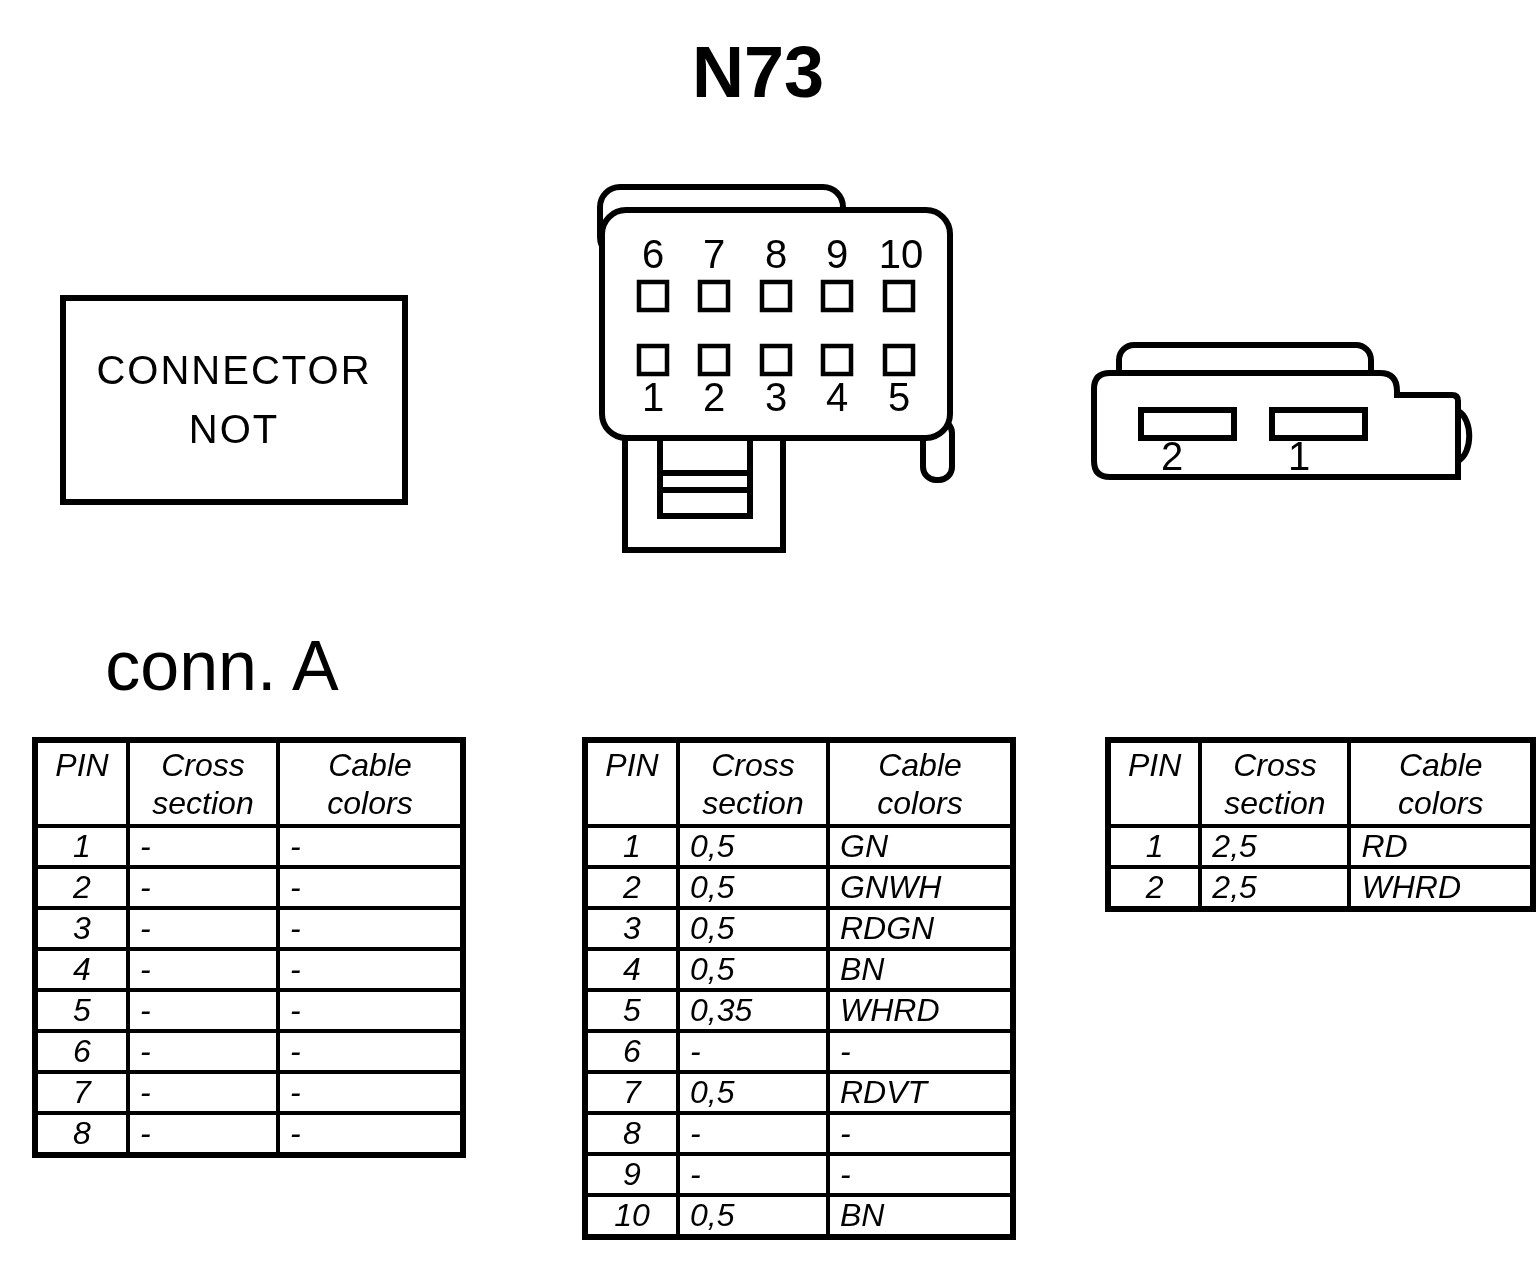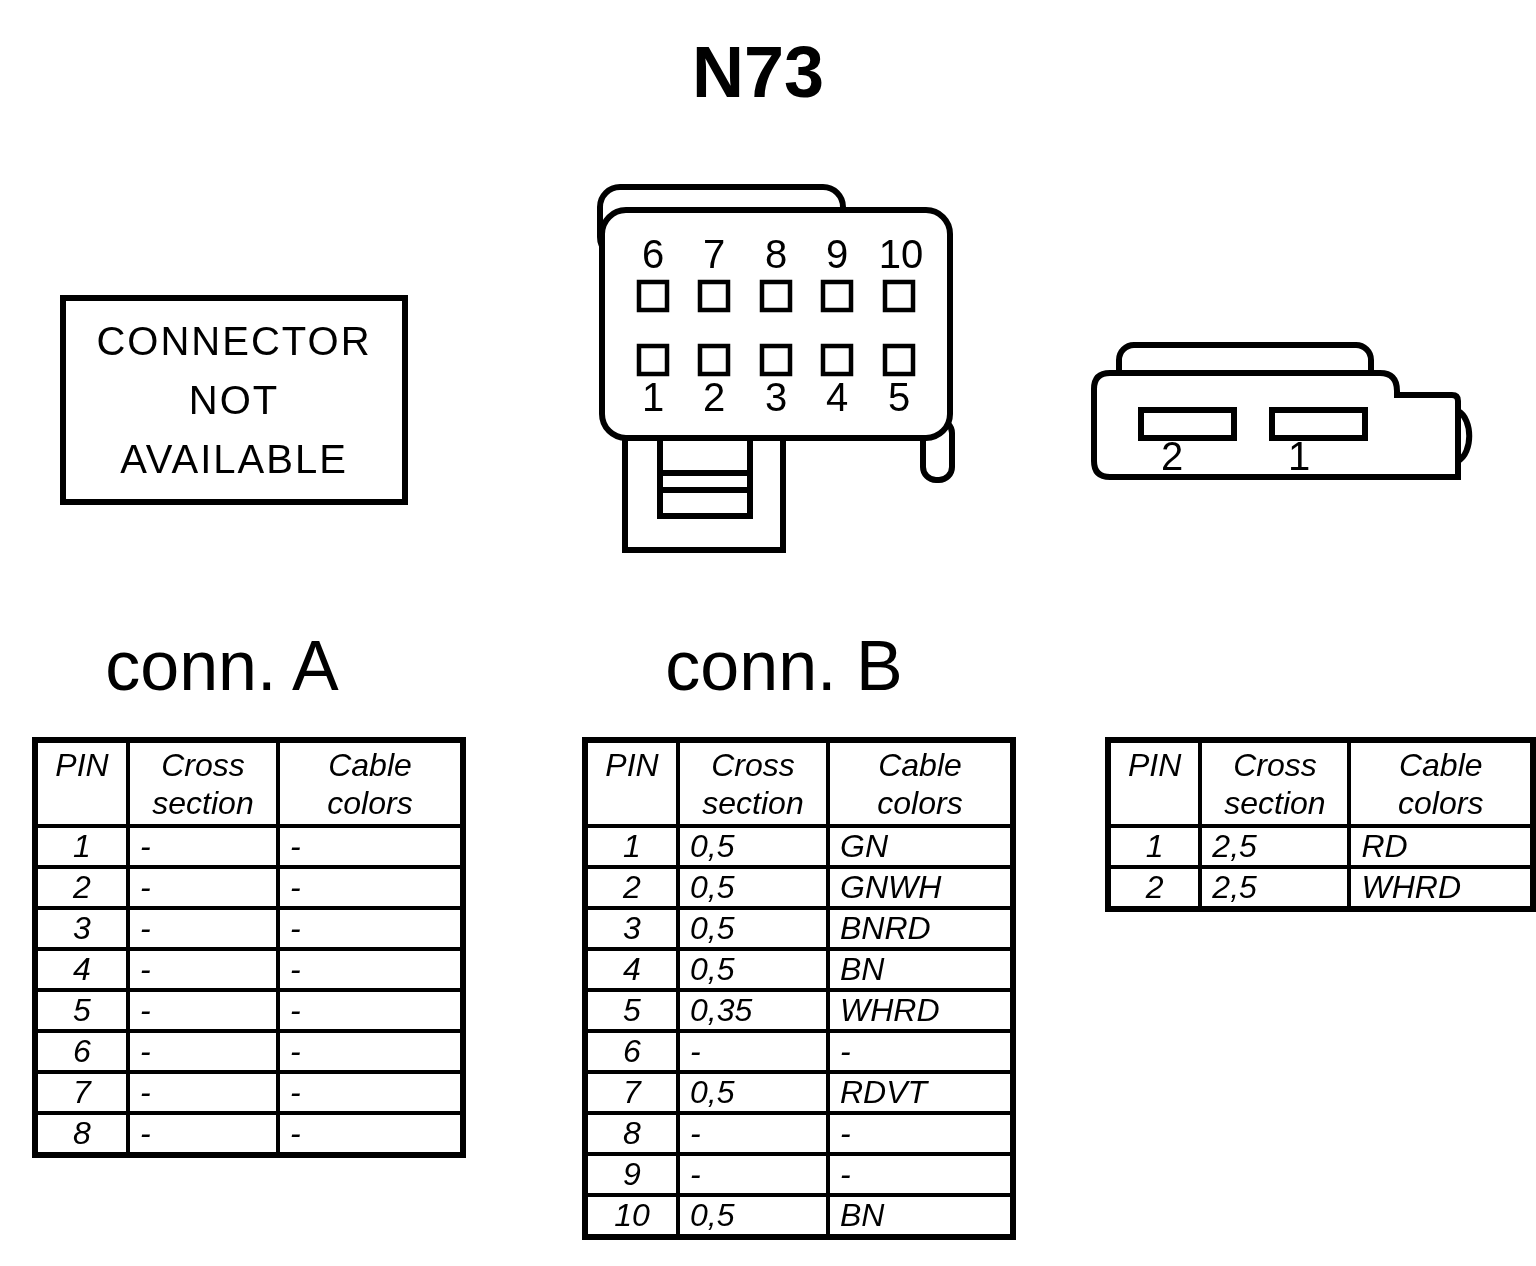--- a/index.html
+++ b/index.html
@@ -73,21 +73,20 @@
 </head>
 <body>
 
 <div class="canvas">
 
   <div class="title">N73</div>
 
   <div class="na-box">
     <div>CONNECTOR</div>
     <div>NOT</div>
-    <div>AVAILABLE</div>
   </div>
 
   <svg class="drawing" style="left:593px; top:180px;" width="368" height="378" viewBox="593 180 368 378" xmlns="http://www.w3.org/2000/svg">
     <rect class="shape" x="600" y="187" width="243" height="70" rx="20"></rect>
     <rect class="shape" x="625" y="420" width="158" height="130"></rect>
     <rect class="shape" x="660" y="420" width="90" height="96"></rect>
     <line class="latch-line" x1="657" y1="473" x2="753" y2="473"></line>
     <line class="latch-line" x1="657" y1="490" x2="753" y2="490"></line>
     <rect class="shape" x="923" y="420" width="29" height="60" rx="13"></rect>
     <rect class="shape" x="602" y="210" width="348" height="228" rx="24"></rect>
@@ -119,21 +118,20 @@
     <rect class="shape" x="1119" y="345" width="252" height="60" rx="15"></rect>
     <path class="shape" d="M 1110 373 H 1380 Q 1397 373 1397 391 V 395 H 1452 Q 1458 395 1458 401 V 477 H 1110 Q 1094 477 1094 461 V 389 Q 1094 373 1110 373 Z"></path>
     <path class="bump" d="M 1458 411 C 1473 419 1473 453 1458 461"></path>
     <rect class="slot" x="1141" y="410" width="93" height="28"></rect>
     <rect class="slot" x="1272" y="410" width="93" height="28"></rect>
     <text x="1172" y="470">2</text>
     <text x="1299" y="470">1</text>
   </svg>
 
   <div class="conn-heading heading-a">conn. A</div>
-  <div class="conn-heading heading-b">conn. B</div>
 
   <table class="pin-table table-a">
     <colgroup>
         <col class="col-pin">
         <col class="col-cross">
         <col class="col-colors">
       </colgroup>
     <thead>
       <tr>
         <th>PIN</th>
@@ -205,21 +203,21 @@
           <td>GN</td>
         </tr>
         <tr>
           <td>2</td>
           <td>0,5</td>
           <td>GNWH</td>
         </tr>
         <tr>
           <td>3</td>
           <td>0,5</td>
-          <td>BNRD</td>
+          <td>RDGN</td>
         </tr>
         <tr>
           <td>4</td>
           <td>0,5</td>
           <td>BN</td>
         </tr>
         <tr>
           <td>5</td>
           <td>0,35</td>
           <td>WHRD</td>

